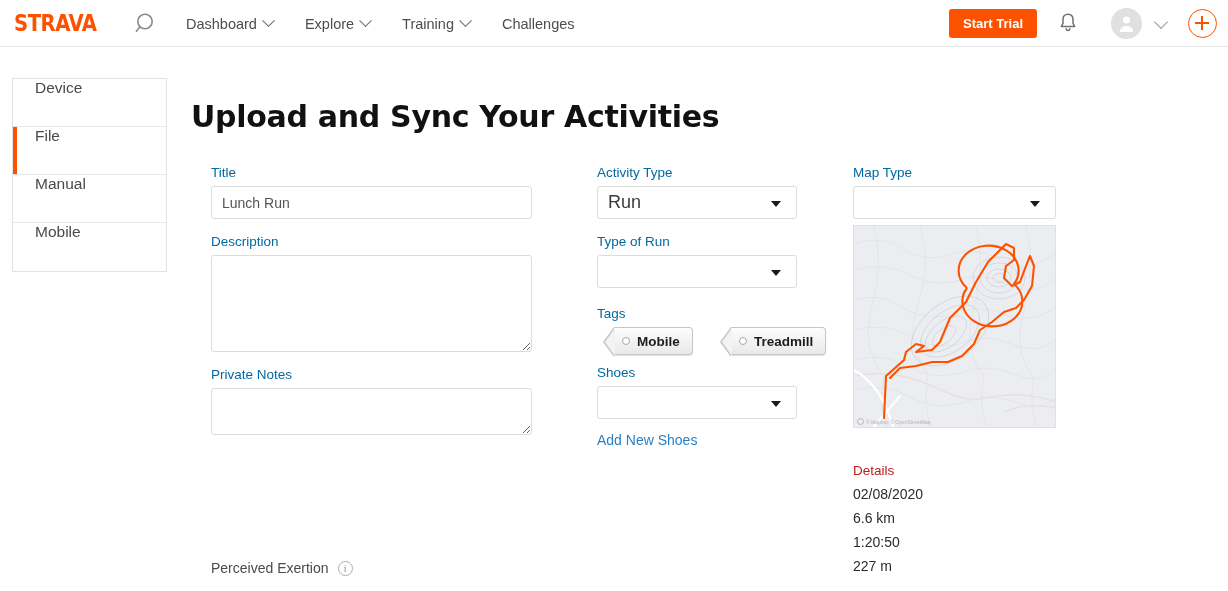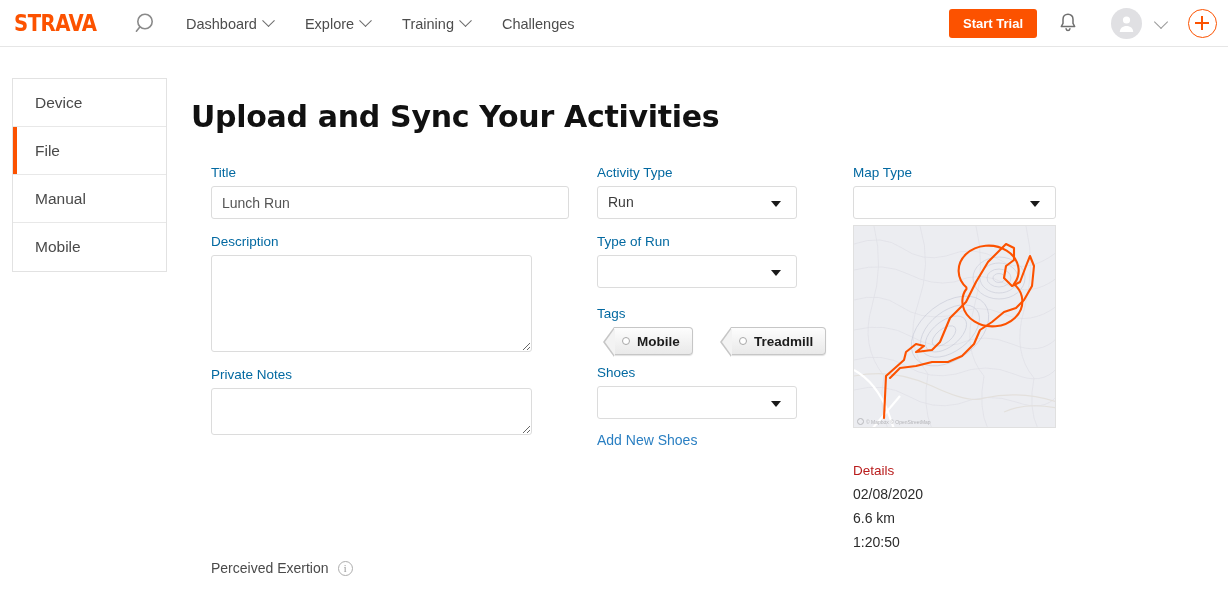--- a/index.html
+++ b/index.html
@@ -94,21 +94,21 @@
   
   .sidebar {
     position: absolute; left: 12px; top: 78px;
     width: 155px;
     border: 1px solid #e2e2e2;
     background: #fff;
   }
   .side-item {
     position: relative;
     height: 48px;
-    display: flex; align-items: center;
+    display: flex; align-items: flex-start;
     padding-left: 22px;
     font-size: 15.5px; color: #494949;
     border-bottom: 1px solid #e8e8e8;
     cursor: pointer;
     background: #fff;
   }
   .side-item:last-child { border-bottom: none; }
   .side-item.active:before {
     content: ""; position: absolute;
     left: 0; top: 0; bottom: 0; width: 4px;
@@ -128,21 +128,21 @@
   .col-b { left: 597px; top: 165px; width: 200px; }
   .col-c { left: 853px; top: 165px; width: 203px; }
 
   .fl {
     font-size: 13.5px; color: #0369a1;
     margin-bottom: 6px; display: block;
   }
   .gap { height: 15px; }
 
   .txt-input {
-    width: 358px; height: 33px;
+    width: 321px; height: 33px;
     border: 1px solid #dcdcdc; border-radius: 3px;
     font-size: 14px; color: #545454;
     padding: 0 10px;
     font-family: "Liberation Sans", sans-serif;
     background: #fff;
     outline: none;
   }
   .area {
     width: 321px;
     border: 1px solid #dcdcdc; border-radius: 3px;
@@ -160,21 +160,21 @@
   .sel-wrap {
     position: relative;
     width: 200px; height: 33px;
     border: 1px solid #dcdcdc; border-radius: 3px;
     background: #fff;
     cursor: pointer;
   }
   .sel-wrap.wide { width: 203px; }
   .sel-val {
     position: absolute; left: 10px; top: 0;
-    line-height: 31px; font-size: 14px; color: #3b3b3b;
+    line-height: 31px; font-size: 18px; color: #3b3b3b;
   }
   .sel-arrow {
     position: absolute; right: 15px; top: 14px;
     width: 0; height: 0;
     border-left: 5px solid transparent;
     border-right: 5px solid transparent;
     border-top: 6px solid #1a1a1a;
   }
 
   
@@ -431,18 +431,19 @@
     <div class="map-attr">
       <span class="attr-circ"></span>
       <span>© Mapbox © OpenStreetMap</span>
     </div>
   </div>
 
   <div class="details-title">Details</div>
   <div class="details-line">02/08/2020</div>
   <div class="details-line">6.6 km</div>
   <div class="details-line">1:20:50</div>
+  <div class="details-line">227 m</div>
 </div>
 
 <div class="exertion">
   <span class="exertion-label">Perceived Exertion</span>
   <span class="info-i">i</span>
 </div>
 
 </body></html>

